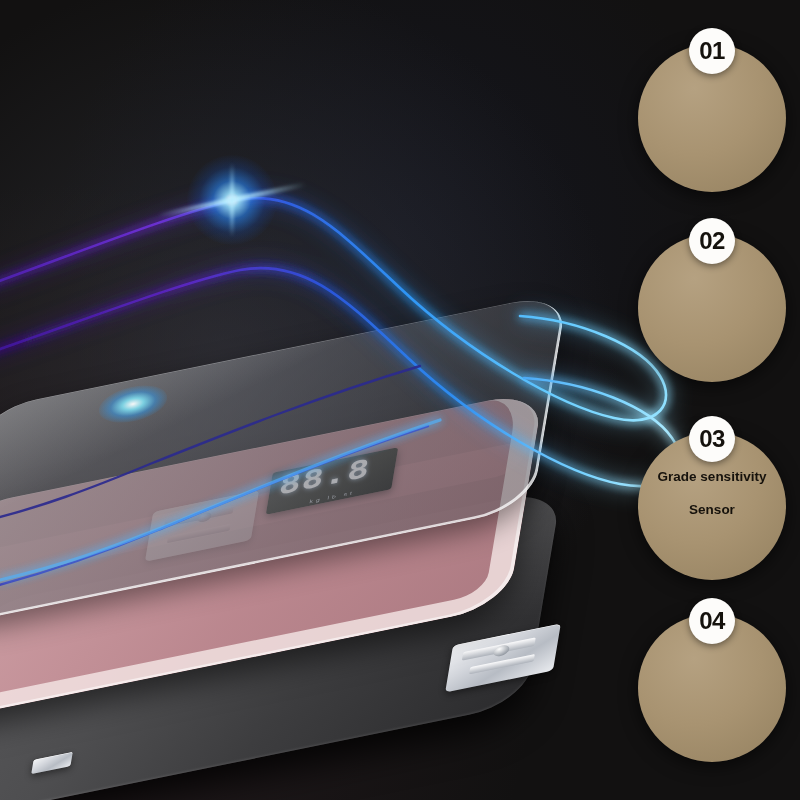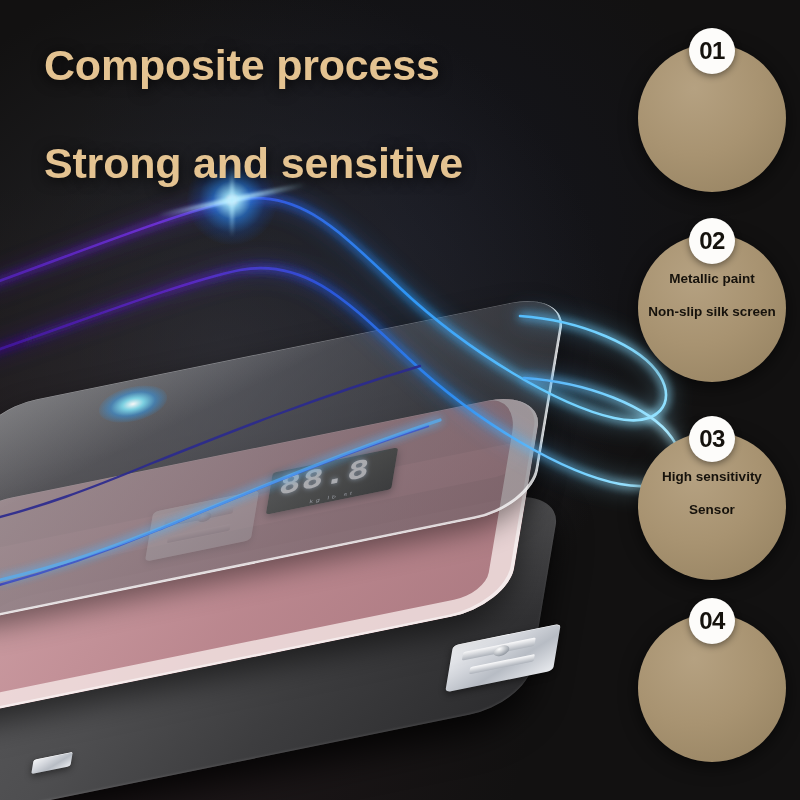--- a/index.html
+++ b/index.html
@@ -336,24 +336,20 @@
   .badge.b3 { top:424px;margin-top:8px; }
   .badge.b4 { top:614px; }
 </style>
 </head>
 <body>
 
 <div id="poster">
 
   <div class="bg-ambient"></div>
 
-  <div class="headline">
-    <div class="line l1">Composite process</div>
-    <div class="line l2">Strong and sensitive</div>
-  </div>
 
   <div class="scene">
 
     <div class="base-wall"></div>
     <div class="plate plate-base"></div>
 
     <div class="sensor sensor-foot">
       <div class="pad"></div>
       <div class="bar b1"></div>
       <div class="bar b2"></div>
@@ -440,30 +436,26 @@
   <div class="spark spark-mid"></div>
 
   <div class="badges">
 
     <div class="badge b1">
       <div class="num">01</div>
     </div>
 
     <div class="badge b2">
       <div class="num">02</div>
-      <div class="txt">
-        <div class="t1">Metallic paint</div>
-        <div class="t2">Non-slip silk screen</div>
-      </div>
     </div>
 
     <div class="badge b3">
       <div class="num">03</div>
       <div class="txt">
-        <div class="t1">High sensitivity</div>
+        <div class="t1">Grade sensitivity</div>
         <div class="t2">Sensor</div>
       </div>
     </div>
 
     <div class="badge b4">
       <div class="num">04</div>
     </div>
 
   </div>
 

